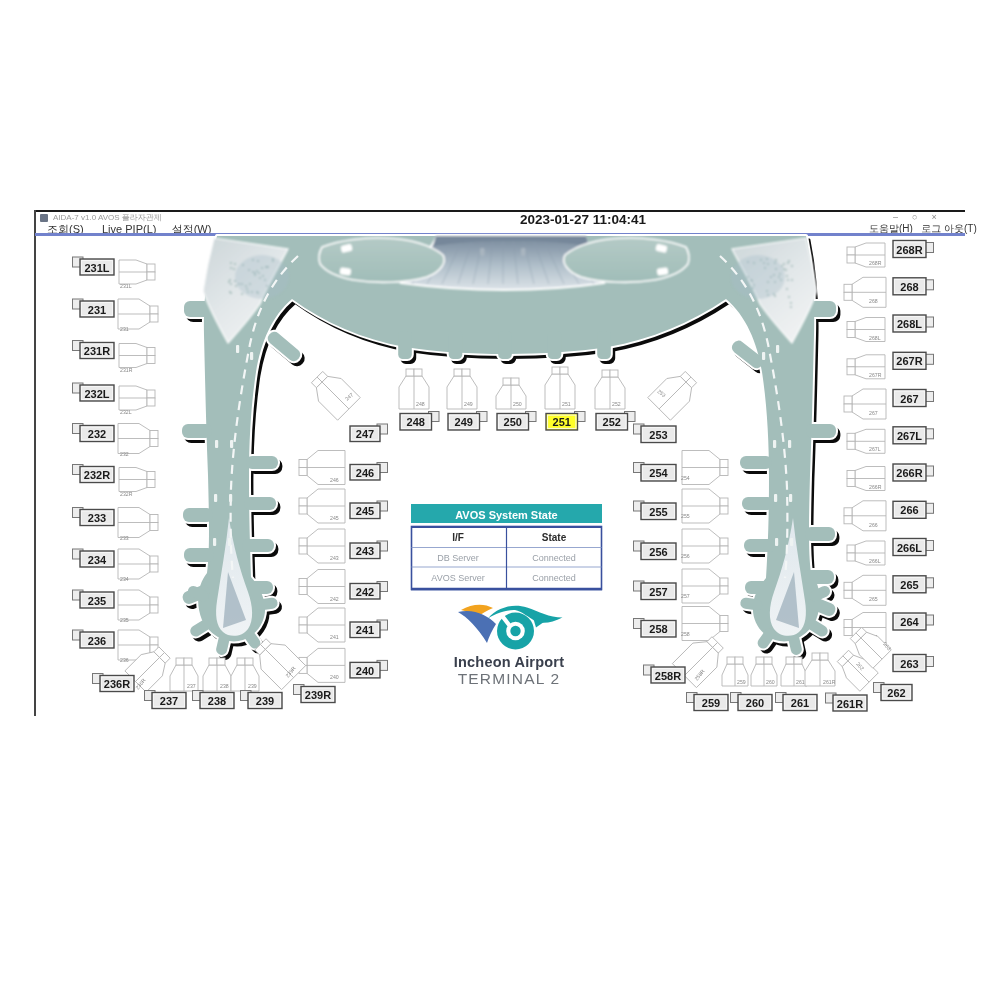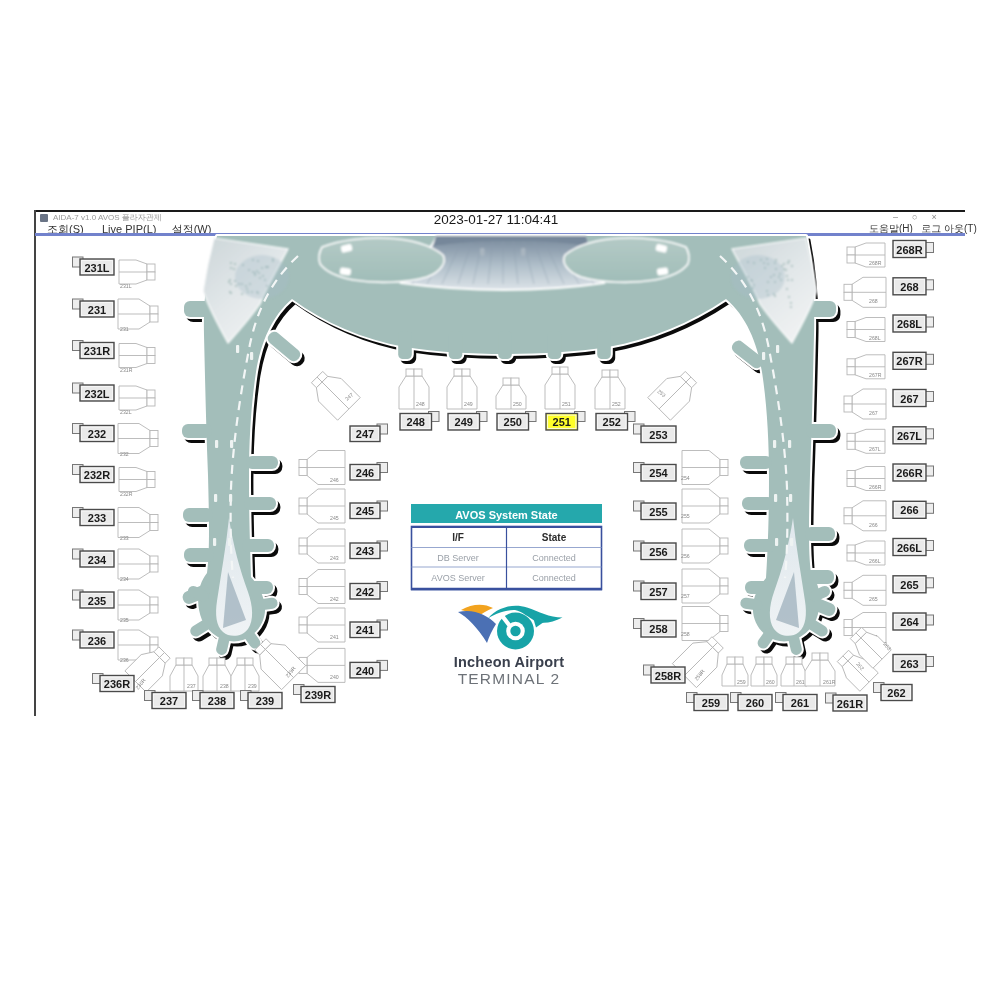--- a/index.html
+++ b/index.html
@@ -16,21 +16,21 @@
 <div class="abs" style="left:40px;top:214px;width:8px;height:8px;background:#6a7486;border-radius:1px;"></div>
 
 <div class="abs" style="left:53px;top:212px;font-size:8px;color:#999;">AIDA-7 v1.0 AVOS 플라자관제</div>
 
 <div class="abs" style="left:893px;top:212px;width:76px;font-size:9px;color:#888;letter-spacing:14px;">–○×</div>
 
 <div class="abs" style="left:47px;top:222px;font-size:11px;color:#333;">조회(S)&nbsp;&nbsp;&nbsp;&nbsp;&nbsp;&nbsp;Live PIP(L)&nbsp;&nbsp;&nbsp;&nbsp;&nbsp;설정(W)</div>
 
 <div class="abs" style="left:869px;top:222px;font-size:10px;color:#333;">도움말(H)&nbsp;&nbsp;&nbsp;로그 아웃(T)</div>
 
-<div class="abs" style="left:346px;top:212px;width:300px;text-align:center;font-size:13.5px;font-weight:normal;color:#191919;">2023-01-27 11:04:41</div>
+<div class="abs" style="left:346px;top:212px;width:300px;text-align:right;font-size:13.5px;font-weight:bold;color:#191919;">2023-01-27 11:04:41</div>
 
 <div class="abs" style="left:35px;top:233px;width:930px;height:2.5px;background:#7282cc;"></div>
 
 <svg class="abs" style="left:0;top:0;filter:blur(0.5px);" width="1000" height="1000" viewBox="0 0 1000 1000" font-family="Liberation Sans, sans-serif">
 <defs>
 <filter id="soft" x="-20%" y="-20%" width="140%" height="140%">
         <feGaussianBlur stdDeviation="1.1"></feGaussianBlur>
       </filter>
 <linearGradient id="fanG" x1="0" y1="0" x2="0" y2="1">
 <stop offset="0" stop-color="#76879a"></stop>

